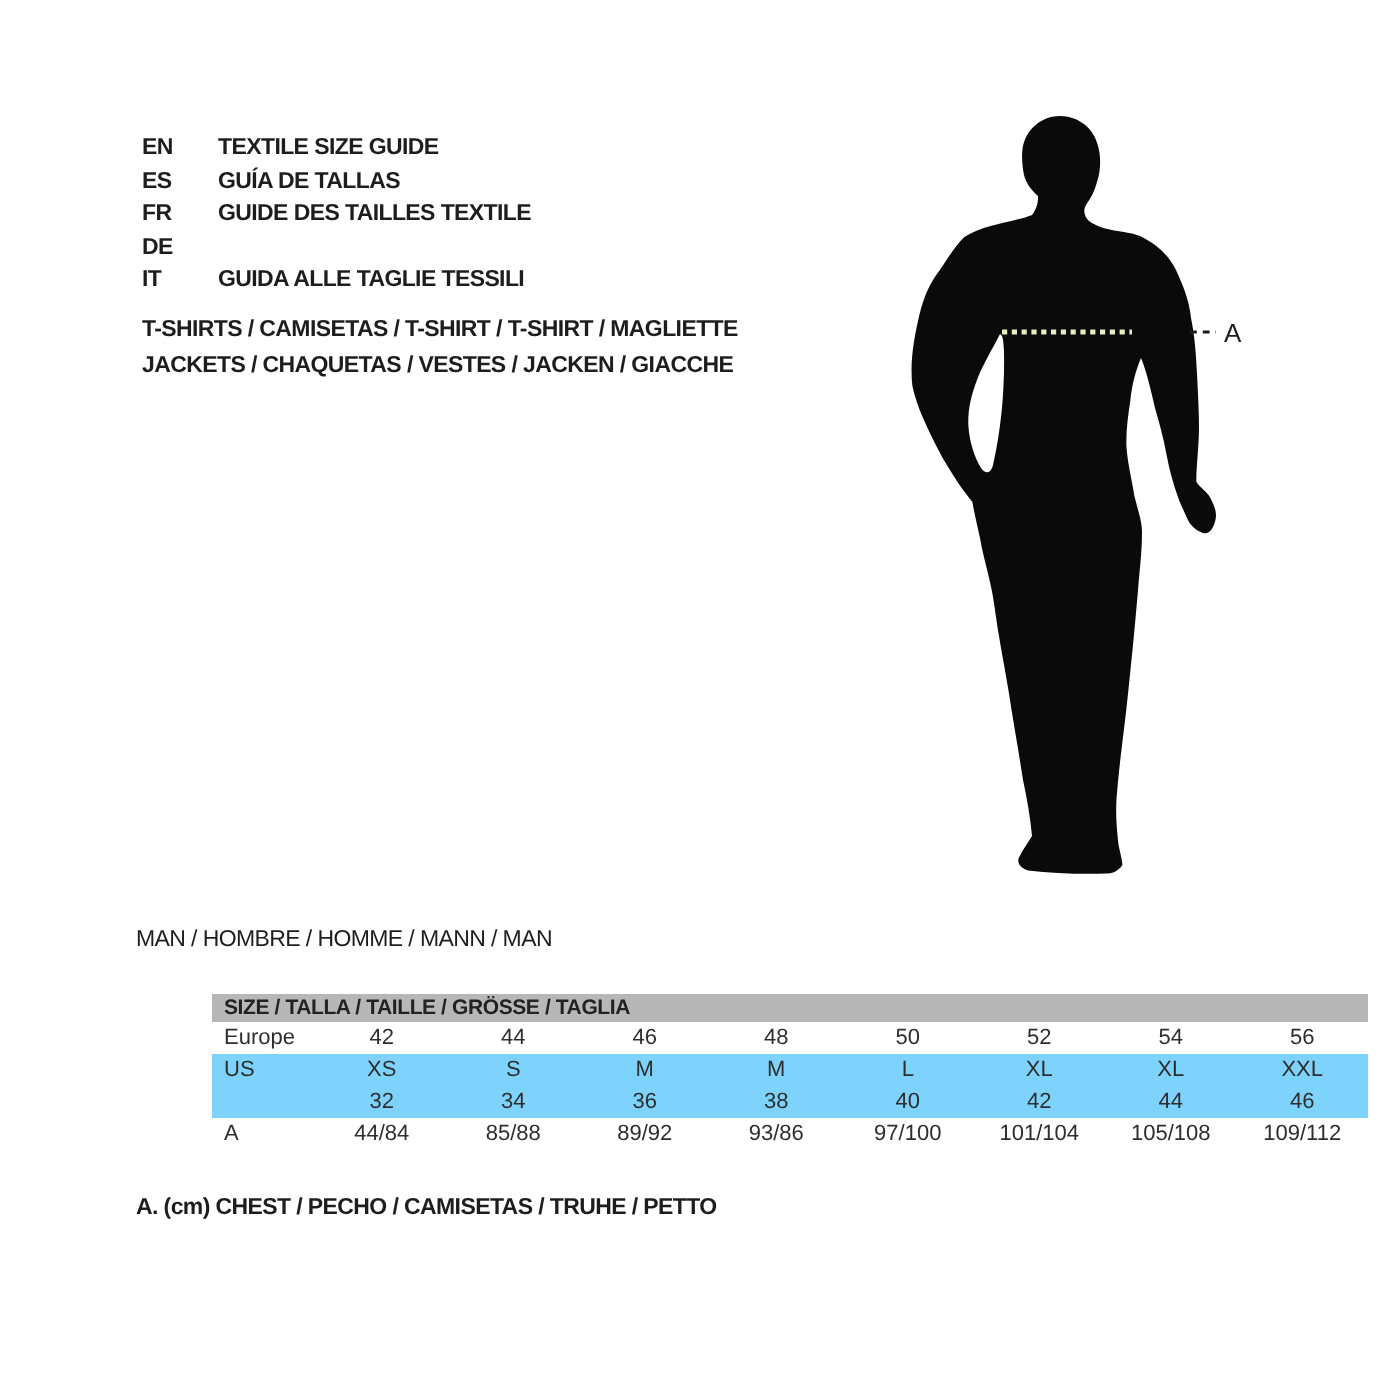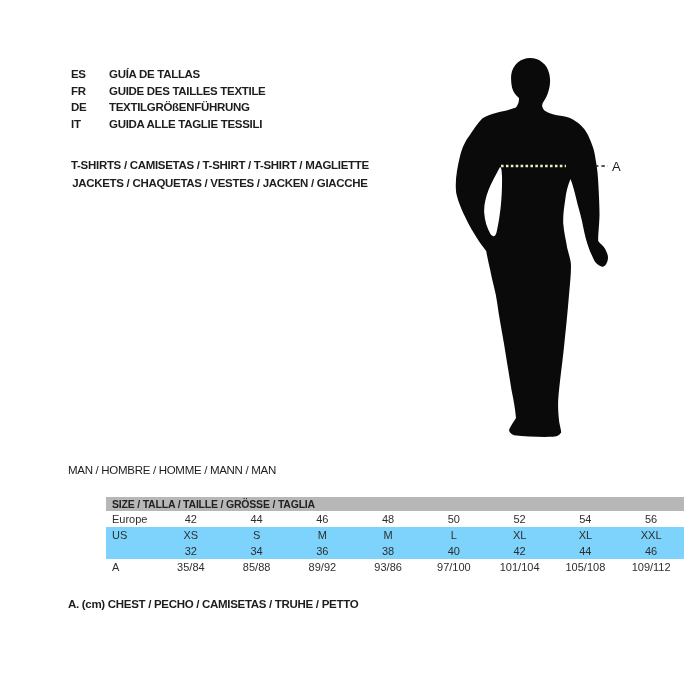--- a/index.html
+++ b/index.html
@@ -17,21 +17,21 @@
     width:38px;font-size:11.5px;font-weight:700;letter-spacing:-0.3px;color:#1d1d1d;
   }
   .lang-label{
     font-size:11.5px;font-weight:700;letter-spacing:-0.3px;color:#1d1d1d;white-space:nowrap;
   }
 
   
   .category-block{position:absolute;left:71px;top:156px;}
   .category-line{
     font-size:11.5px;font-weight:700;letter-spacing:-0.3px;line-height:18px;
-    color:#1d1d1d;white-space:nowrap;text-align:center;
+    color:#1d1d1d;white-space:nowrap;
   }
 
   
   .figure-wrap{position:absolute;left:440px;top:45px;width:200px;height:420px;}
   .figure-wrap svg{display:block;width:200px;height:420px;}
   .measure-a-text{
     font-family:"Liberation Sans", sans-serif;font-size:13px;fill:#1d1d1d;font-weight:400;
   }
 
   
@@ -57,30 +57,33 @@
     letter-spacing:-0.3px;color:#1d1d1d;white-space:nowrap;
   }
 </style>
 </head>
 <body>
 
 <div class="canvas">
 
   <div class="lang-block">
     <div class="lang-row">
+      <span class="lang-code">EN</span>
+      <span class="lang-label">TEXTILE SIZE GUIDE</span>
+    </div>
+    <div class="lang-row">
       <span class="lang-code">ES</span>
       <span class="lang-label">GUÍA DE TALLAS</span>
     </div>
     <div class="lang-row">
       <span class="lang-code">FR</span>
       <span class="lang-label">GUIDE DES TAILLES TEXTILE</span>
     </div>
     <div class="lang-row">
       <span class="lang-code">DE</span>
-      <span class="lang-label">TEXTILGRÖßENFÜHRUNG</span>
     </div>
     <div class="lang-row">
       <span class="lang-code">IT</span>
       <span class="lang-label">GUIDA ALLE TAGLIE TESSILI</span>
     </div>
   </div>
 
   <div class="category-block">
     <div class="category-line">T-SHIRTS / CAMISETAS / T-SHIRT / T-SHIRT / MAGLIETTE</div>
     <div class="category-line">JACKETS / CHAQUETAS / VESTES / JACKEN / GIACCHE</div>
@@ -189,21 +192,21 @@
       <span class="tcell">36</span>
       <span class="tcell">38</span>
       <span class="tcell">40</span>
       <span class="tcell">42</span>
       <span class="tcell">44</span>
       <span class="tcell">46</span>
     </div>
 
     <div class="trow">
       <span class="tlabel">A</span>
-      <span class="tcell">35/84</span>
+      <span class="tcell">44/84</span>
       <span class="tcell">85/88</span>
       <span class="tcell">89/92</span>
       <span class="tcell">93/86</span>
       <span class="tcell">97/100</span>
       <span class="tcell">101/104</span>
       <span class="tcell">105/108</span>
       <span class="tcell">109/112</span>
     </div>
   </div>
 

